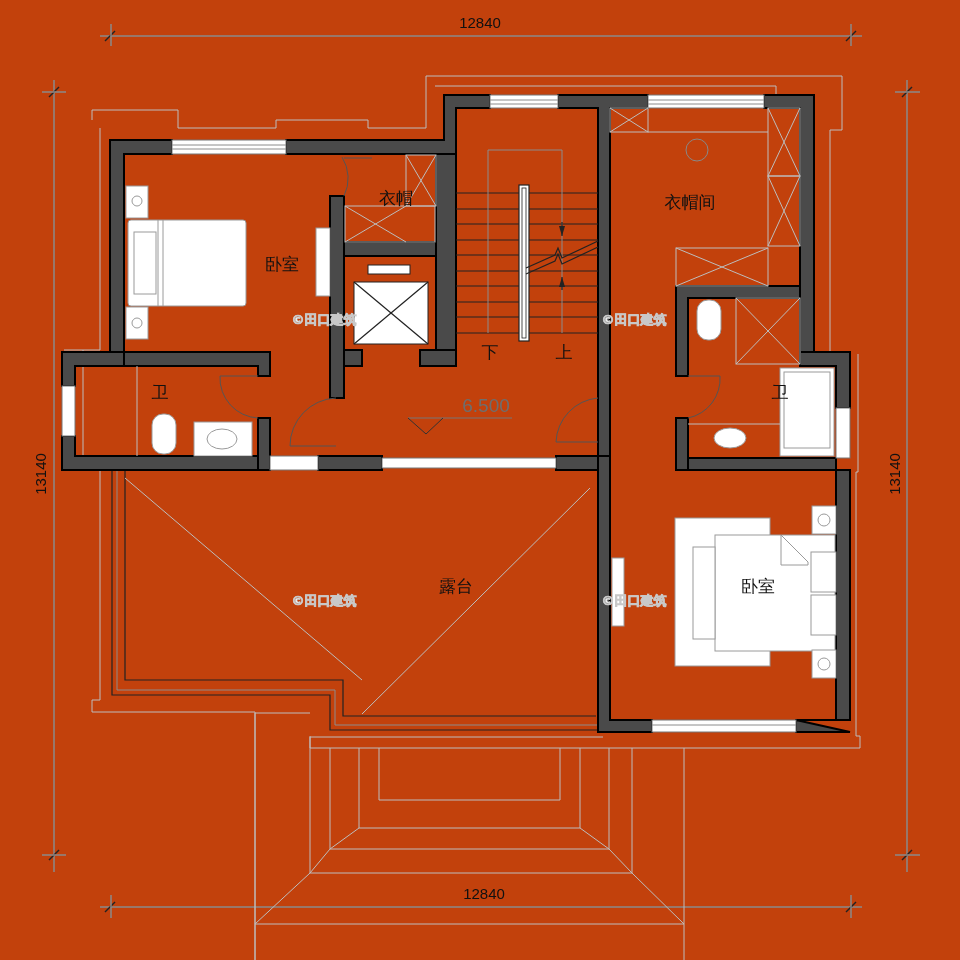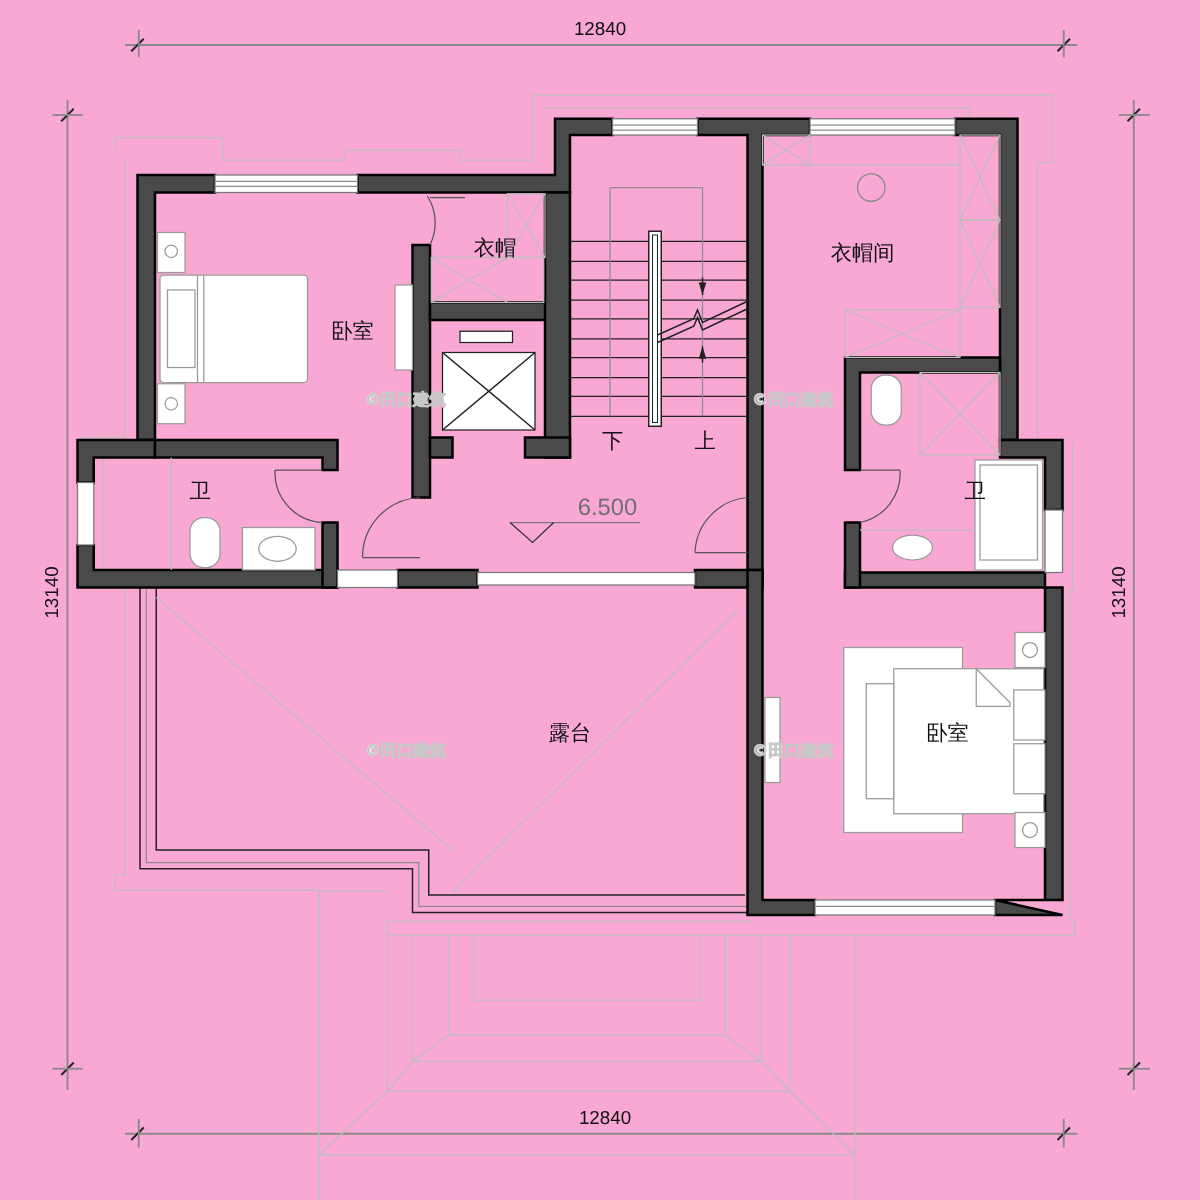--- a/index.html
+++ b/index.html
@@ -1,16 +1,16 @@
 <!DOCTYPE html>
 <html><head>
   <meta charset="utf-8">
   <style>
     html, body { margin: 0; padding: 0; background: #ffffff; }
-    #plan-wrap { position: relative; width: 960px; height: 960px; overflow: hidden; background: #f9a8d4; }
+    #plan-wrap { position: relative; width: 960px; height: 960px; overflow: hidden; background: #c2410c; }
     svg { display: block; }
     .dim-text { font-family: "Liberation Sans", sans-serif; font-size: 15px; fill: #111111; }
     .room-text { font-family: "DejaVu Sans", sans-serif; font-size: 17px; fill: #111111; }
     .elev-text { font-family: "Liberation Sans", sans-serif; font-size: 19px; fill: #6e6e6e; }
     .wm-text { font-family: "DejaVu Sans", sans-serif; font-size: 13px; fill: #ffffff; stroke: #c8c8c8; stroke-width: 0.8px; font-weight: bold; }
     .wall { fill: #4a4a4a; stroke: #000000; stroke-width: 2; }
     .thin { fill: none; stroke: #bdbdbd; stroke-width: 1; }
     .mid { fill: none; stroke: #8c8c8c; stroke-width: 1; }
     .dark { fill: none; stroke: #222222; stroke-width: 1.2; }
     .dimline { stroke: #8a8a8a; stroke-width: 1.5; fill: none; }

